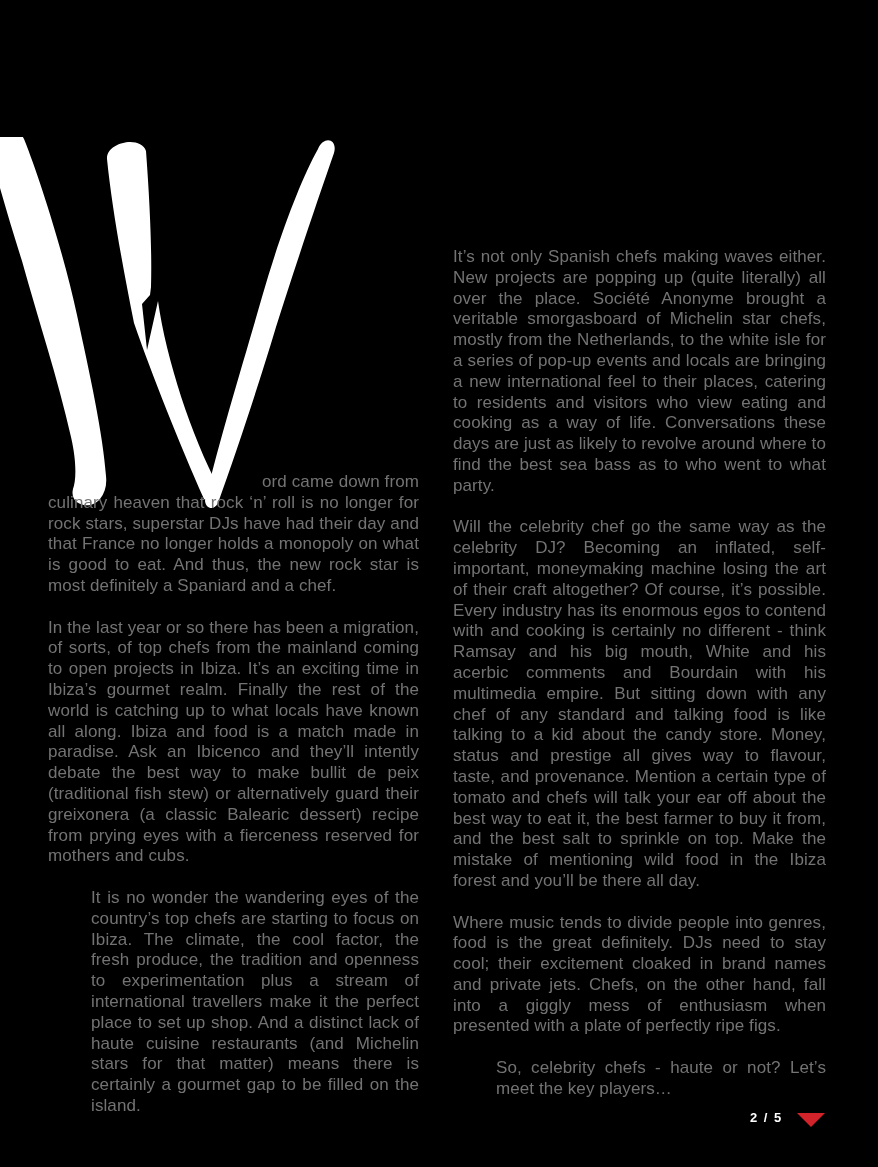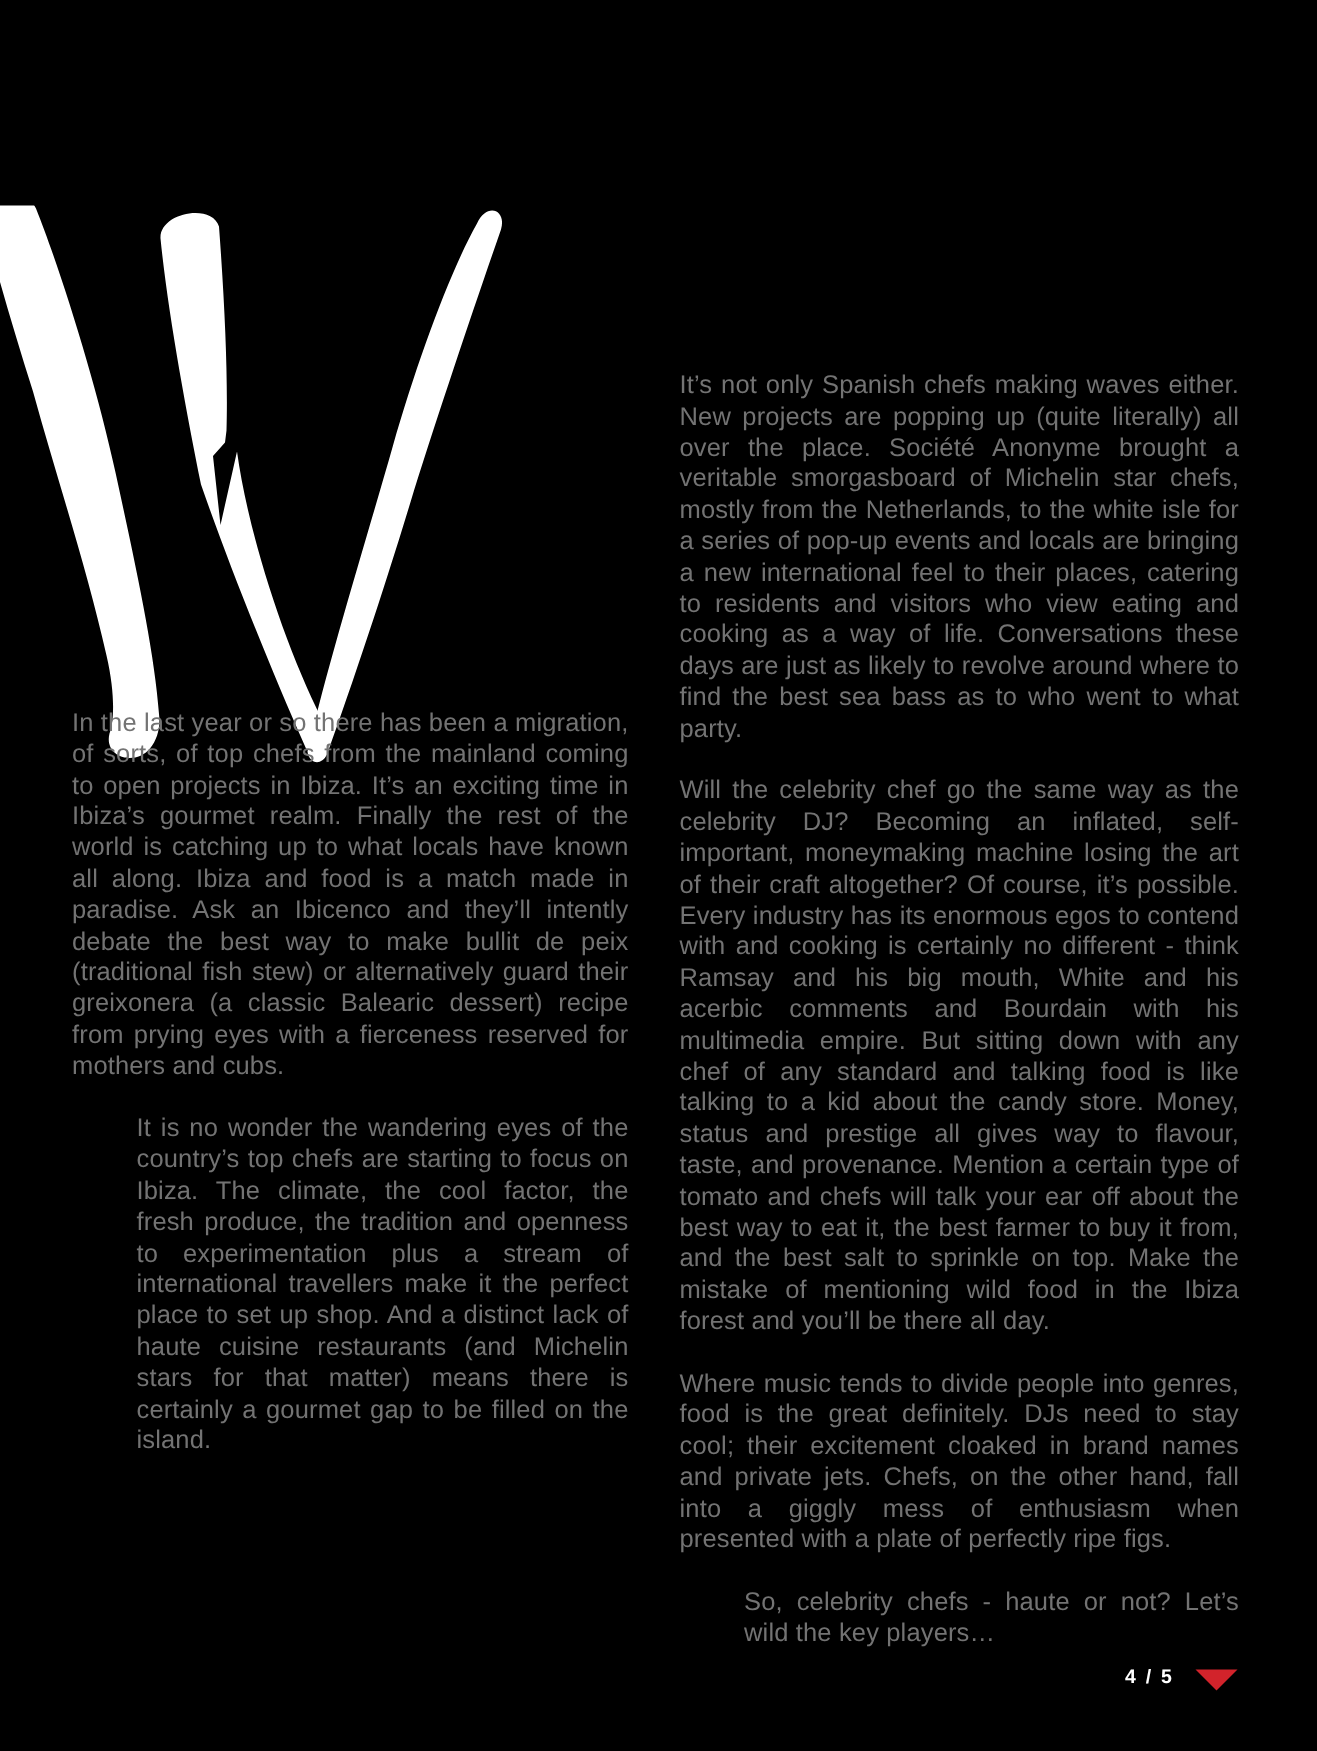--- a/index.html
+++ b/index.html
@@ -82,27 +82,28 @@
                C 220,300 245,220 262,160
                C 278,104 300,44 318,12
                C 324,-2 338,2 334,16
                C 318,62 295,130 276,190
                C 258,250 236,316 218,366
                C 214,374 206,372 205,364 Z"></path>
     </g>
   </svg>
 
   <div class="col col-left">
+    <p class="dropcap-lead">ord came down from culinary heaven that rock ‘n’ roll is no longer for rock stars, superstar DJs have had their day and that France no longer holds a monopoly on what is good to eat. And thus, the new rock star is most definitely a Spaniard and a chef.</p>
     <p>In the last year or so there has been a migration, of sorts, of top chefs from the mainland coming to open projects in Ibiza. It’s an exciting time in Ibiza’s gourmet realm. Finally the rest of the world is catching up to what locals have known all along. Ibiza and food is a match made in paradise. Ask an Ibicenco and they’ll intently debate the best way to make bullit de peix (traditional fish stew) or alternatively guard their greixonera (a classic Balearic dessert) recipe from prying eyes with a fierceness reserved for mothers and cubs.</p>
     <p>It is no wonder the wandering eyes of the country’s top chefs are starting to focus on Ibiza. The climate, the cool factor, the fresh produce, the tradition and openness to experimentation plus a stream of international travellers make it the perfect place to set up shop. And a distinct lack of haute cuisine restaurants (and Michelin stars for that matter) means there is certainly a gourmet gap to be filled on the island.</p>
   </div>
 
   <div class="col col-right">
     <p>It’s not only Spanish chefs making waves either. New projects are popping up (quite literally) all over the place. Société Anonyme brought a veritable smorgasboard of Michelin star chefs, mostly from the Netherlands, to the white isle for a series of pop-up events and locals are bringing a new international feel to their places, catering to residents and visitors who view eating and cooking as a way of life. Conversations these days are just as likely to revolve around where to find the best sea bass as to who went to what party.</p>
     <p>Will the celebrity chef go the same way as the celebrity DJ? Becoming an inflated, self-important, moneymaking machine losing the art of their craft altogether? Of course, it’s possible. Every industry has its enormous egos to contend with and cooking is certainly no different - think Ramsay and his big mouth, White and his acerbic comments and Bourdain with his multimedia empire. But sitting down with any chef of any standard and talking food is like talking to a kid about the candy store. Money, status and prestige all gives way to flavour, taste, and provenance. Mention a certain type of tomato and chefs will talk your ear off about the best way to eat it, the best farmer to buy it from, and the best salt to sprinkle on top. Make the mistake of mentioning wild food in the Ibiza forest and you’ll be there all day.</p>
     <p>Where music tends to divide people into genres, food is the great definitely. DJs need to stay cool; their excitement cloaked in brand names and private jets. Chefs, on the other hand, fall into a giggly mess of enthusiasm when presented with a plate of perfectly ripe figs.</p>
-    <p>So, celebrity chefs - haute or not? Let’s wild the key players…</p>
+    <p>So, celebrity chefs - haute or not? Let’s meet the key players…</p>
   </div>
 
-  <span class="page-indicator">4 / 5</span>
+  <span class="page-indicator">2 / 5</span>
   <div class="next-triangle" title="" style="border-top-color: rgb(210, 35, 43);"></div>
 
 </div>
 
 </body></html>

